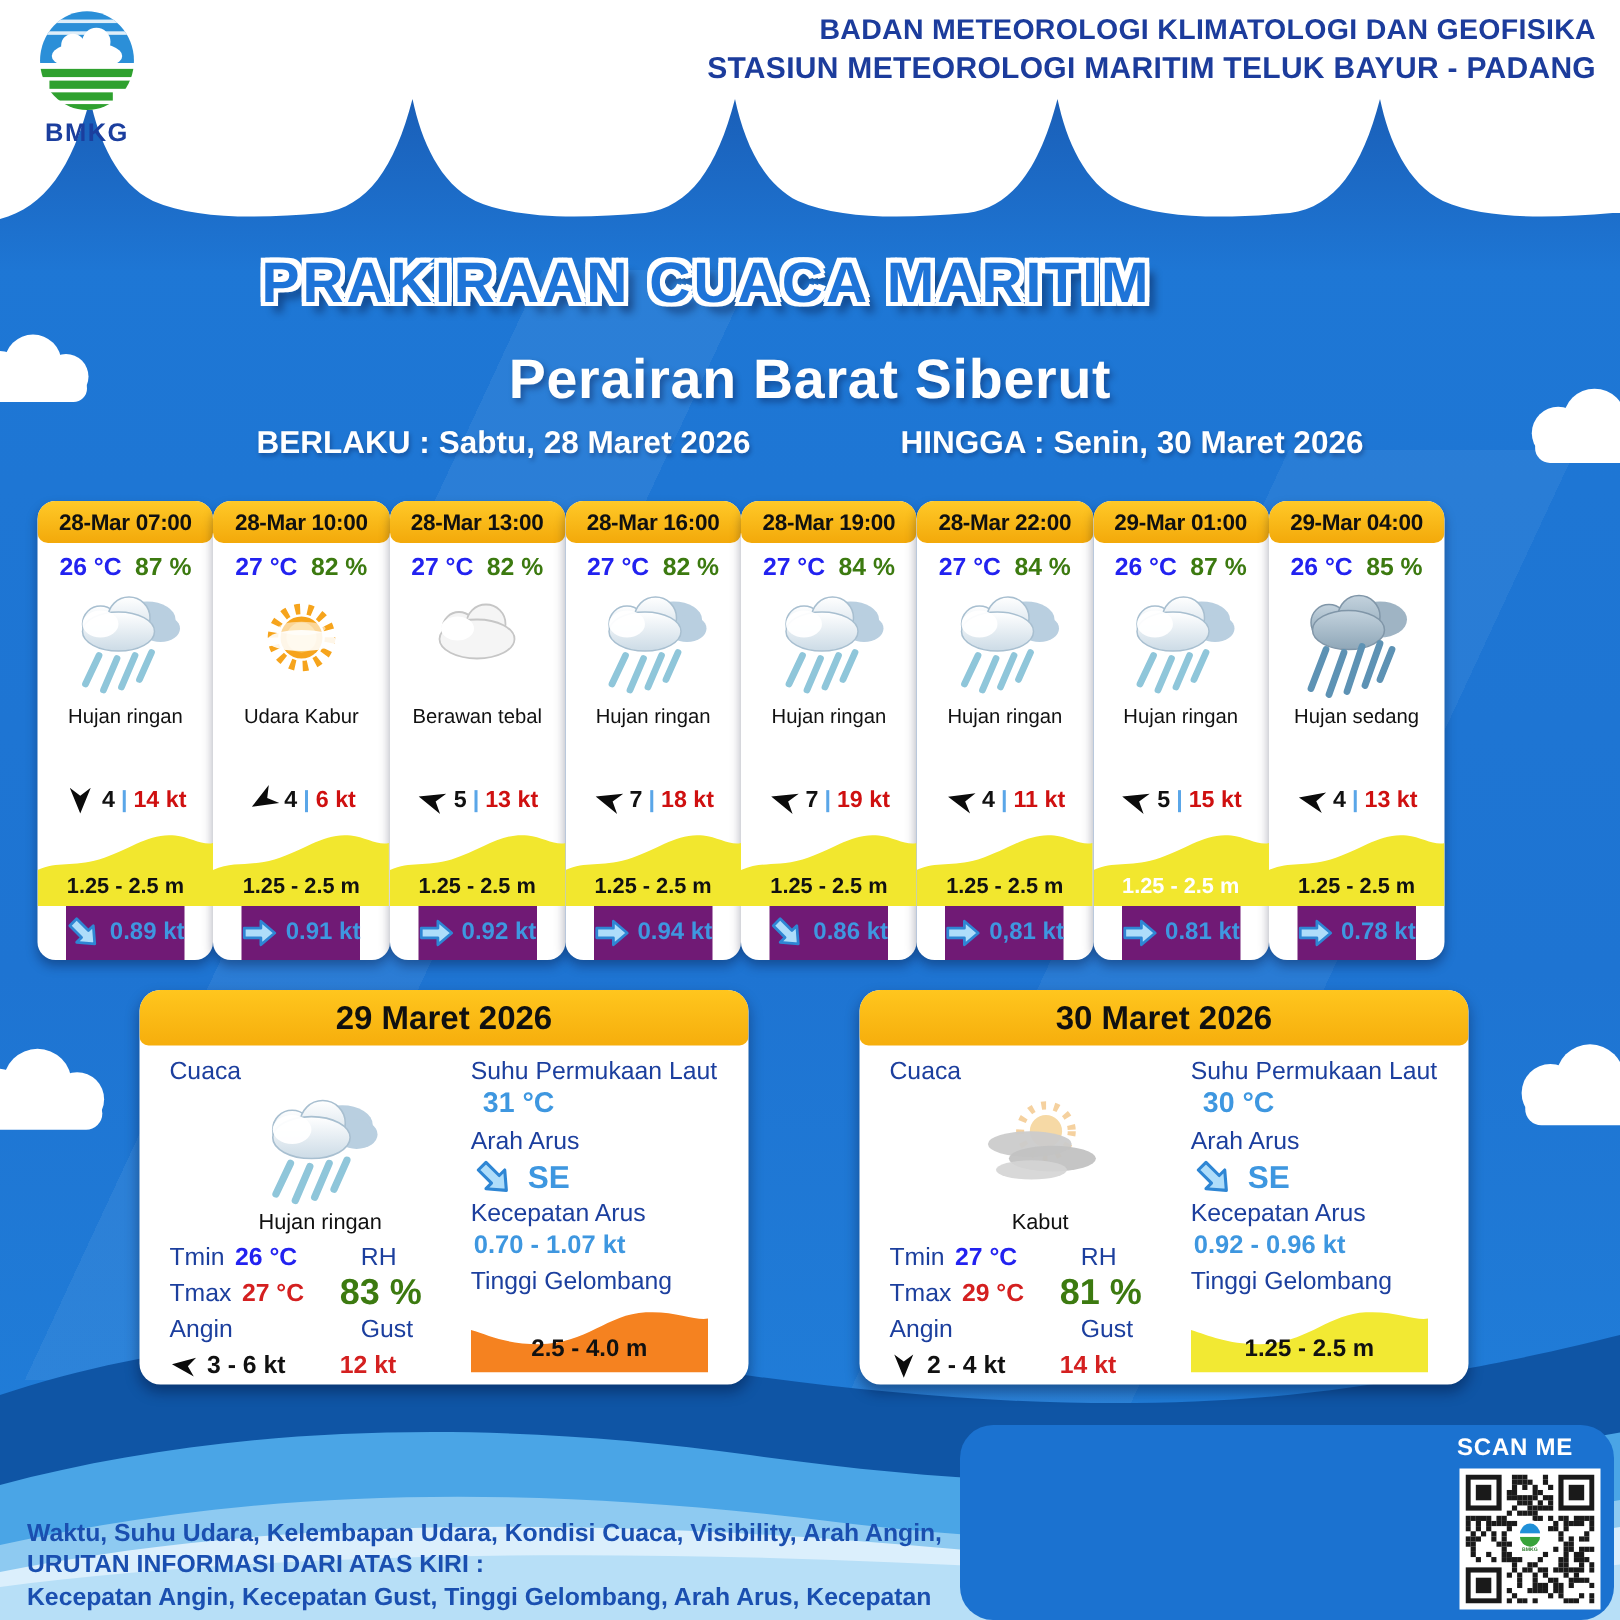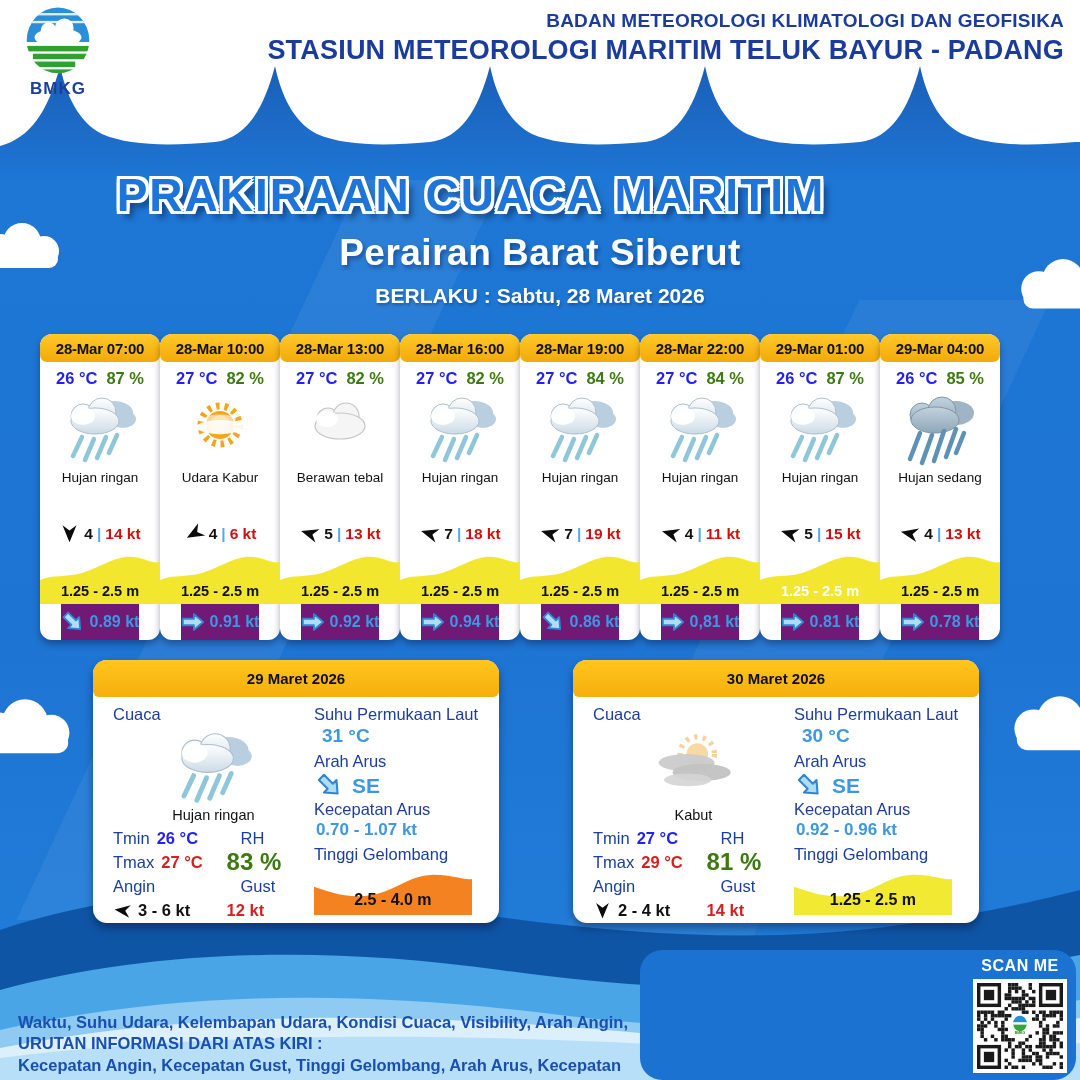--- a/index.html
+++ b/index.html
@@ -9,46 +9,46 @@
   .stage *{box-sizing:border-box;}
 
   
   .top-white{position:absolute;left:0;top:0;width:1080px;height:180px;background:#ffffff;}
   .scallop{position:absolute;left:0;top:50px;width:1080px;height:130px;display:block;}
   .logo{position:absolute;left:18px;top:6px;width:80px;text-align:center;}
   .logo svg{width:78px;height:72px;display:block;margin:0 auto;}
   .logo-text{font-weight:bold;font-size:17px;color:#1b3e9e;letter-spacing:1px;margin-top:1px;}
   .agency{position:absolute;right:16px;top:10px;text-align:right;color:#1c3c9c;}
   .agency .l1{font-weight:bold;font-size:19px;letter-spacing:.2px;}
-  .agency .l2{font-weight:bold;font-size:27px;letter-spacing:.2px;margin-top:3px;margin-left:12px;}
+  .agency .l2{font-weight:bold;font-size:20px;letter-spacing:.2px;margin-top:3px;margin-left:12px;}
 
   
   .streak{position:absolute;pointer-events:none;}
   .streak.s1{left:-150px;top:120px;width:800px;height:800px;
     background:linear-gradient(115deg,transparent 46%,rgba(255,255,255,.06) 46%,rgba(255,255,255,.06) 58%,transparent 58%);}
   .streak.s2{left:350px;top:300px;width:900px;height:800px;
     background:linear-gradient(115deg,transparent 40%,rgba(255,255,255,.05) 40%,rgba(255,255,255,.05) 55%,transparent 55%);}
   .cloud{position:absolute;}
   .cloud svg{display:block;}
 
   
   .main-title{position:absolute;left:0;top:168px;width:942px;text-align:center;
-    font-weight:bold;font-size:46px;letter-spacing:2px;color:#1e74d8;
+    font-weight:bold;font-size:38px;letter-spacing:2px;color:#1e74d8;
     text-shadow:-3px -3px 0 #fff,3px -3px 0 #fff,-3px 3px 0 #fff,3px 3px 0 #fff,
                  0 -3px 0 #fff,0 3px 0 #fff,-3px 0 0 #fff,3px 0 0 #fff,
                  6px 7px 6px rgba(0,0,30,.45);}
   .sub-title{position:absolute;left:0;top:232px;width:1080px;text-align:center;
     font-weight:bold;font-size:37px;color:#ffffff;letter-spacing:.5px;
     text-shadow:2px 3px 4px rgba(0,0,40,.35);}
   .validity{position:absolute;left:0;top:284px;width:1080px;display:flex;justify-content:center;gap:100px;
     color:#fff;font-weight:bold;font-size:21px;text-shadow:1px 2px 3px rgba(0,0,40,.3);}
   .validity b{margin-right:6px;}
 
   
-  .fc-row{position:absolute;left:40px;top:334px;width:1024px;display:flex;justify-content:flex-start;}
+  .fc-row{position:absolute;left:25px;top:334px;width:938px;display:flex;justify-content:space-between;}
   .fcard{width:120px;height:306px;background:#fff;border-radius:12px;overflow:hidden;
     box-shadow:0 4px 7px rgba(0,10,40,.35);display:flex;flex-direction:column;}
   .fcard-time{height:28px;flex:0 0 28px;display:flex;align-items:center;justify-content:center;
     background:linear-gradient(#ffc928,#f3a90a);border-radius:10px 10px 7px 7px;
     font-weight:bold;font-size:15px;color:#101010;letter-spacing:-.2px;}
   .fcard-body{flex:1;display:flex;flex-direction:column;align-items:center;}
   .fcard-temps{display:flex;gap:9px;font-weight:bold;font-size:16.5px;margin-top:7px;}
   .t-air{color:#2222f0;} .t-rh{color:#3c7a10;}
   .fcard-icon{width:84px;height:80px;margin-top:1px;}
   .fcard-icon svg{width:100%;height:100%;}
@@ -63,21 +63,21 @@
   .wave-text.white{color:#ffffff;}
   .fcard-current{height:36px;flex:0 0 36px;display:flex;align-items:center;justify-content:center;gap:5px;
     font-weight:bold;font-size:16px;color:#3e97e0;background:#701a75;}
   .current-arrow{width:24px;height:24px;}
 
   
   .dcard{position:absolute;top:660px;width:406px;height:263px;background:#fff;border-radius:14px;
     box-shadow:0 5px 9px rgba(0,10,40,.4);overflow:hidden;}
   .dcard.left{left:93px;} .dcard.right{left:573px;}
   .dcard-head{height:37px;background:linear-gradient(#ffc61e,#f6ae0c);display:flex;align-items:center;justify-content:center;
-    font-weight:bold;font-size:15px;color:#101010;border-radius:12px 12px 6px 6px;}
+    font-weight:bold;font-size:22px;color:#101010;border-radius:12px 12px 6px 6px;}
   .dcard-body{display:flex;padding:8px 14px 8px 20px;height:226px;}
   .d-left{width:54%;display:flex;flex-direction:column;}
   .d-label{color:#1c3f9e;font-size:16.5px;}
   .d-iconwrap{height:86px;display:flex;justify-content:center;align-items:center;}
   .d-iconwrap svg{width:96px;height:86px;}
   .d-cond{text-align:center;font-size:14.5px;color:#111;margin-top:-3px;}
   .d-grid{display:grid;grid-template-columns:1.3fr 1fr;margin-top:3px;font-size:16.5px;line-height:24px;}
   .d-row{display:flex;align-items:center;gap:7px;color:#1c3f9e;}
   .v-tmin{color:#2222f0;font-weight:bold;}
   .v-tmax{color:#d42020;font-weight:bold;}
@@ -94,21 +94,21 @@
   .d-waveshape{width:158px;height:62px;position:relative;margin-top:5px;}
   .d-waveshape svg{position:absolute;inset:0;width:100%;height:100%;}
   .d-wavetext{position:absolute;left:0;right:0;bottom:6px;text-align:center;font-weight:bold;font-size:16px;color:#111;}
 
   
   .bwave{position:absolute;left:0;width:1080px;display:block;}
   .info{position:absolute;left:18px;top:1012px;width:620px;color:#1a4fb0;font-weight:bold;
         font-size:16.5px;line-height:1.3;z-index:6;}
   .scanpanel{position:absolute;left:640px;top:950px;width:436px;height:130px;background:#1b72d0;
         border-radius:22px;z-index:5;}
-  .scanme{position:absolute;top:7px;left:330px;width:100px;text-align:center;color:#fff;font-weight:bold;
+  .scanme{position:absolute;top:7px;left:320px;width:100px;text-align:center;color:#fff;font-weight:bold;
         font-size:16px;letter-spacing:.5px;}
   .qr{position:absolute;top:29px;left:333px;width:94px;height:94px;background:#fff;padding:4px;}
   .qr svg{width:86px;height:86px;display:block;}
 
   .z-cards{z-index:4;} .z-deco{z-index:1;} .z-head{z-index:3;}
 </style>
 </head>
 <body>
 
 <svg width="0" height="0" style="position:absolute" aria-hidden="true">
@@ -256,20 +256,21 @@
   <div class="cloud z-deco" style="left:1000px;top:695px;width:120px;height:60px">
       <svg viewBox="0 0 100 50" width="120" height="60">
         <use href="#cloud-deco"></use>
       </svg>
     </div>
 
   <div class="main-title z-head">PRAKIRAAN CUACA MARITIM</div>
   <div class="sub-title z-head">Perairan Barat Siberut</div>
   <div class="validity z-head">
     <span><b>BERLAKU :</b><span>Sabtu, 28 Maret 2026</span></span>
+    <span><b>HINGGA :</b><span>Senin, 30 Maret 2026</span></span>
   </div>
 
   <svg class="bwave z-deco" style="top:850px;height:230px" viewBox="0 0 1080 230" preserveAspectRatio="none">
     <path fill="#0f55a5" d="M0,80 C120,40 260,30 420,55 C600,85 760,95 900,75 C990,62 1040,50 1080,40 L1080,230 L0,230 Z"></path>
   </svg>
   <svg class="bwave z-deco" style="top:900px;height:180px" viewBox="0 0 1080 180" preserveAspectRatio="none">
     <path fill="#4aa5e6" d="M0,90 C150,50 320,45 500,70 C700,98 860,95 1080,55 L1080,180 L0,180 Z"></path>
   </svg>
   <svg class="bwave z-deco" style="top:945px;height:135px" viewBox="0 0 1080 135" preserveAspectRatio="none">
     <path fill="#8ecaf1" d="M0,85 C180,45 360,45 560,70 C740,92 920,85 1080,55 L1080,135 L0,135 Z"></path>

